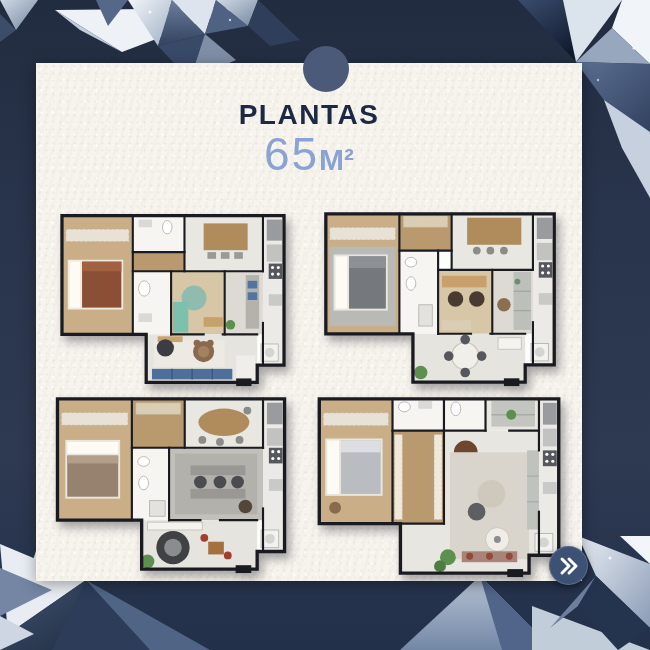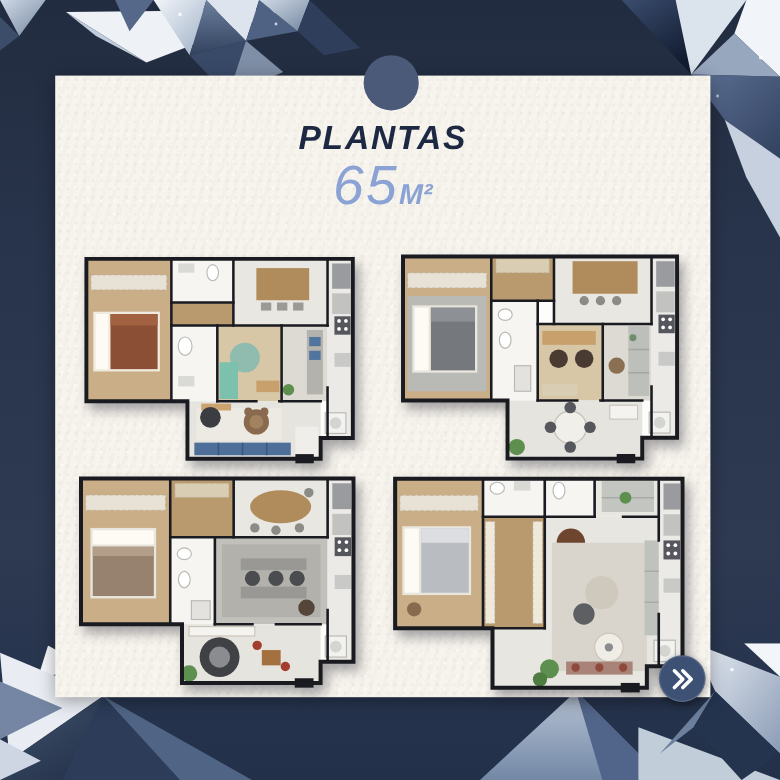--- a/index.html
+++ b/index.html
@@ -6,35 +6,35 @@
     --background:#28344b; --band-top:#222c40; --card:#f7f4ee;
     --title:#1d2942; --area-text:#8ba3d4; --accent-circle:#4a5a78;
     --next-button:#3d5175; --wall:#1a1b20;
   }
   *{margin:0;padding:0;box-sizing:border-box;}
   html,body{width:650px;height:650px;overflow:hidden;}
   body{font-family:"Liberation Sans", sans-serif;}
   .stage{position:relative;width:650px;height:650px;
     background:linear-gradient(180deg,var(--band-top) 0%,var(--background) 30%,#2e3a52 70%,#22304a 100%);}
   .deco{position:absolute;pointer-events:none;}
-  .card{position:absolute;left:46px;top:63px;width:546px;height:518px;
+  .card{position:absolute;left:36px;top:63px;width:546px;height:518px;
     background-color:var(--card);
     background-image:
       radial-gradient(rgba(90,80,60,0.05) 1px, transparent 1.3px),
       radial-gradient(rgba(255,255,255,0.6) 1px, transparent 1.3px),
       repeating-linear-gradient(105deg, rgba(60,50,30,0.02) 0 3px, transparent 3px 8px);
     background-size:7px 7px,11px 11px,27px 27px;
-    box-shadow:0 3px 14px rgba(0,0,0,0.35);font-style:italic;}
+    box-shadow:0 3px 14px rgba(0,0,0,0.35);}
   .accent-dot{position:absolute;left:303px;top:46px;width:46px;height:46px;border-radius:50%;
     background:var(--accent-circle);z-index:3;}
   .title{position:absolute;top:36px;left:0;right:0;text-align:center;
     font-size:28px;font-weight:800;letter-spacing:1.5px;color:var(--title);}
   .area{position:absolute;top:68px;left:0;right:0;text-align:center;color:var(--area-text);}
   .area .value{font-size:46px;font-weight:300;letter-spacing:2px;line-height:1.0;}
-  .area .unit{font-size:24px;font-weight:600;letter-spacing:0;margin-top:45px;}
+  .area .unit{font-size:30px;font-weight:600;letter-spacing:0;margin-top:45px;}
   .plan{position:absolute;}
   .plan svg{width:100%;height:100%;filter:drop-shadow(4px 6px 5px rgba(35,35,45,0.38));}
   #plan1{left:17px;top:147px;width:240px;height:178px;}
   #plan2{left:280px;top:145px;width:250px;height:180px;}
   #plan3{left:15px;top:328px;width:242px;height:184px;}
   #plan4{left:276px;top:328px;width:256px;height:188px;}
   .iw{stroke:var(--wall);stroke-width:2.2;stroke-linecap:square;}
   .ow{stroke:var(--wall);stroke-width:3.4;fill:none;stroke-linejoin:miter;}
   .next-btn{position:absolute;left:549px;top:546px;width:39px;height:39px;border:none;
     border-radius:50%;background:var(--next-button);z-index:6;cursor:pointer;

